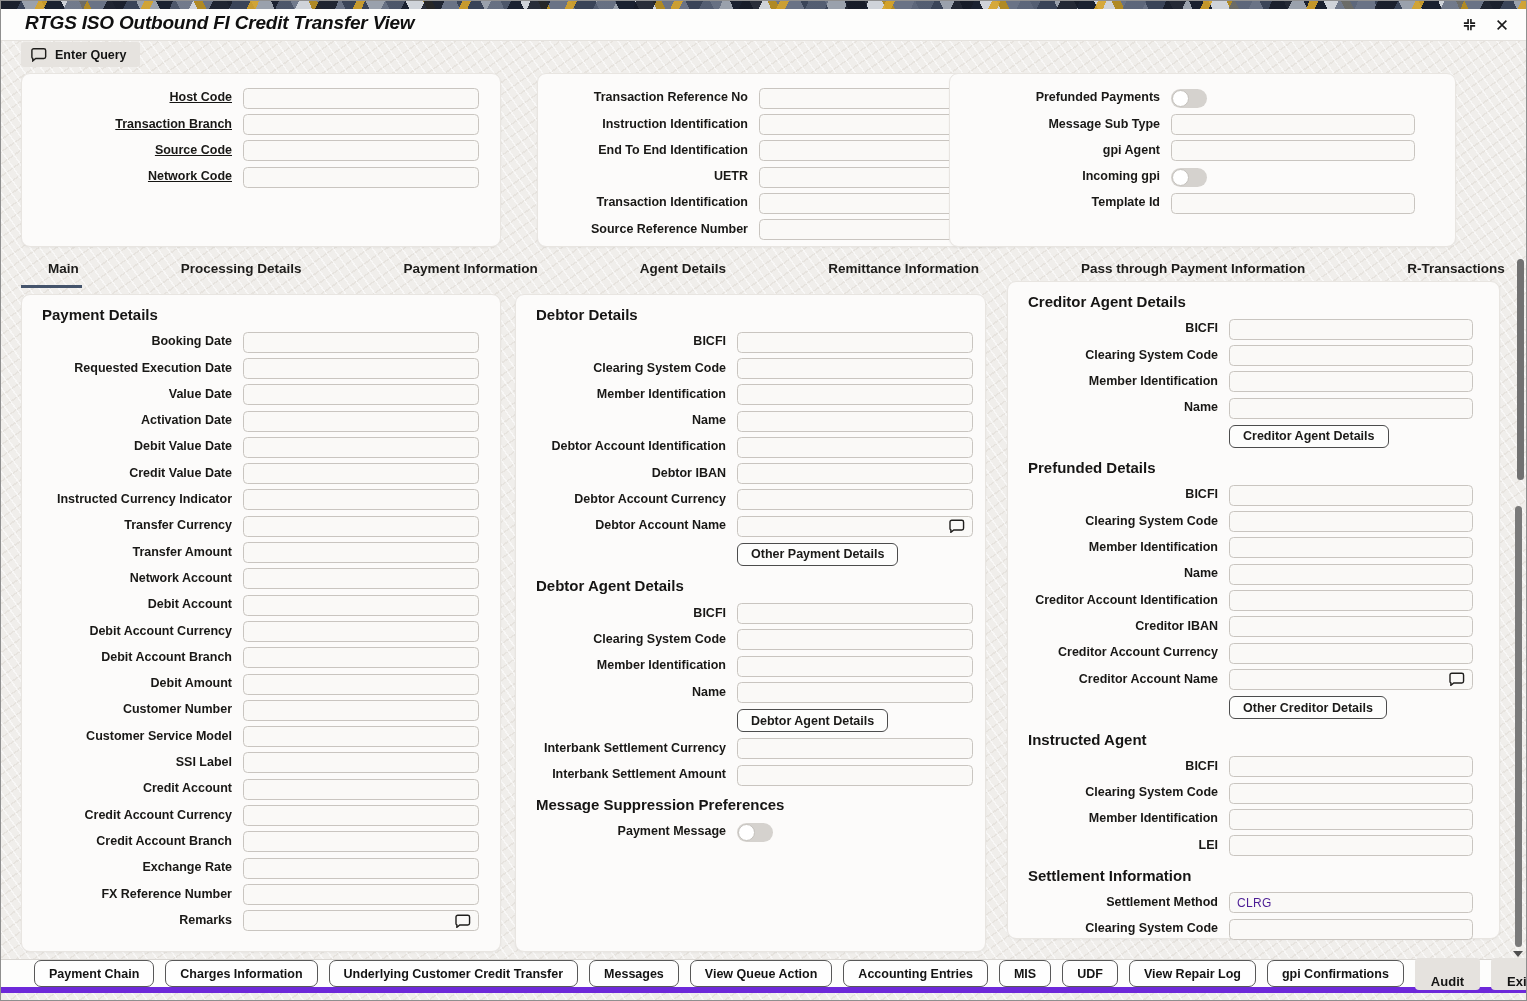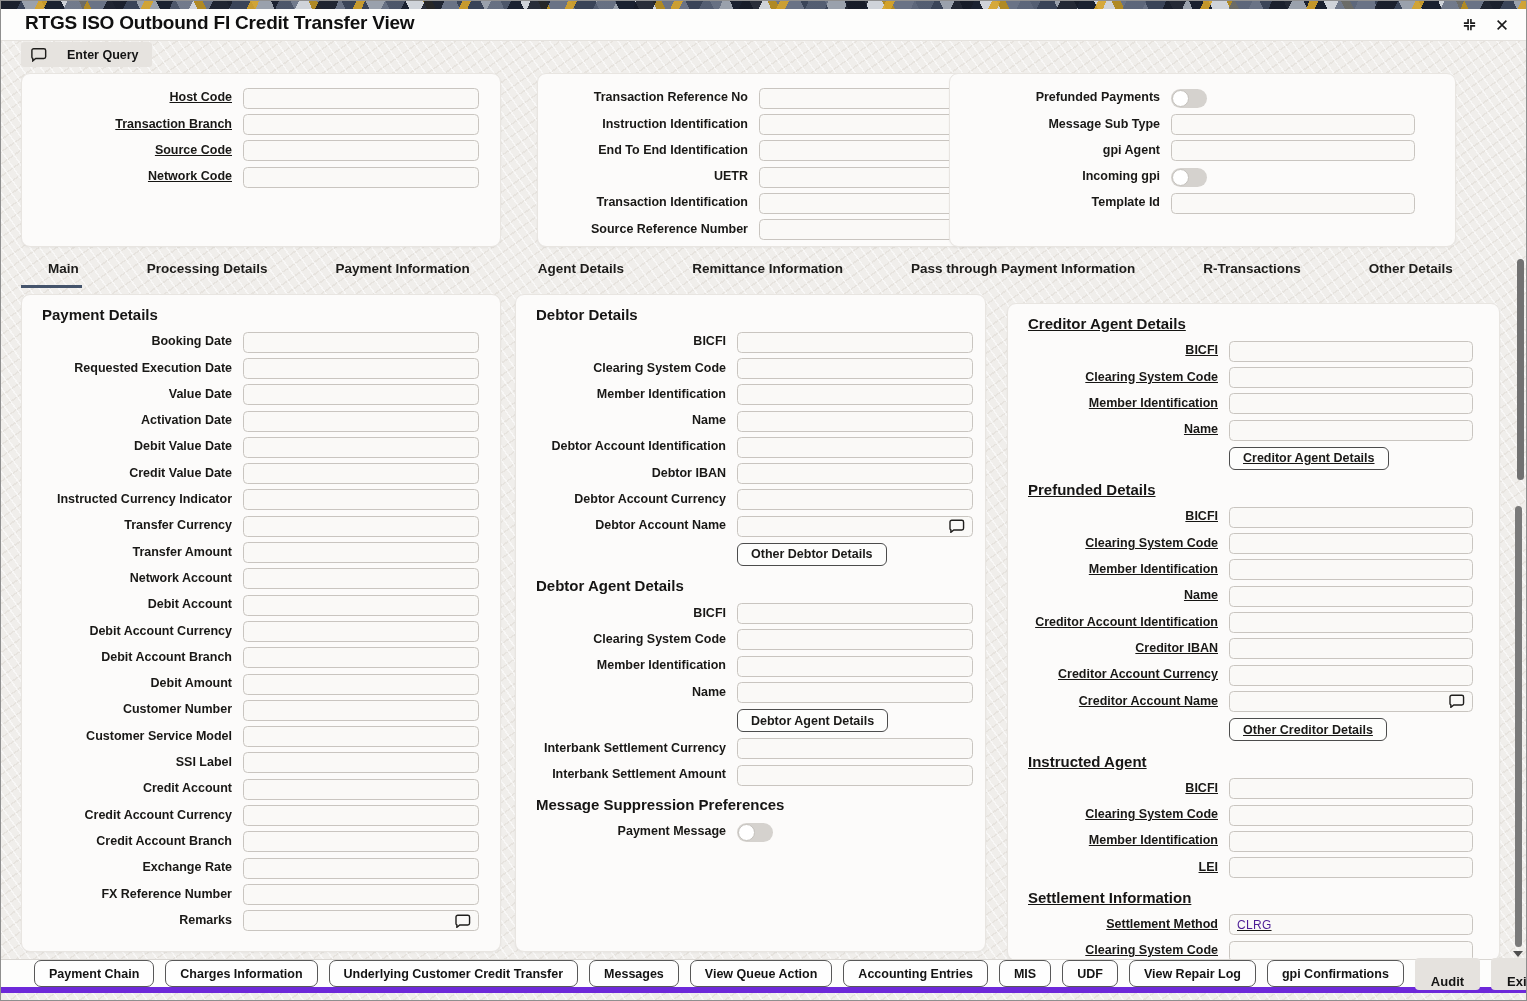--- a/index.html
+++ b/index.html
@@ -12,45 +12,45 @@
       repeating-linear-gradient(55deg, rgba(255,255,255,0.55) 0 1.5px, rgba(255,255,255,0) 1.5px 8px),
       repeating-linear-gradient(-35deg, rgba(219,214,207,0.45) 0 1.5px, rgba(219,214,207,0) 1.5px 10px);
     border:1px solid #8f8f8f;box-sizing:border-box;
   }
   .camo{
     position:absolute;top:0;left:0;right:0;height:8px;
     background-image:
       repeating-linear-gradient(115deg, rgba(23,28,40,.9) 0 18px, transparent 18px 34px, rgba(214,164,42,.9) 34px 42px, transparent 42px 60px, rgba(90,100,120,.8) 60px 78px, transparent 78px 96px),
       repeating-linear-gradient(65deg, #3a4458 0 22px, #9aa1ac 22px 40px, #1a2130 40px 58px, #cfd3d9 58px 74px, #b08a25 74px 82px, #6a7386 82px 104px);
   }
-  .titlebar{position:absolute;top:8px;left:0;right:0;height:31px;background:#fdfdfc;border-bottom:1px solid #e5e2de;}
+  .titlebar{position:absolute;top:8px;left:0;right:0;height:31px;background:#fdfdfc;border-bottom:1px solid #e5e2de;font-style:italic;}
   .titlebar h1{margin:0;position:absolute;left:24px;top:3px;font-size:19px;font-weight:bold;letter-spacing:-.2px;color:#101010;}
   .win-controls{position:absolute;right:16px;top:7px;display:flex;gap:15px;align-items:center;}
   .win-controls .wbtn{width:17px;height:17px;display:flex;align-items:center;justify-content:center;cursor:pointer;background:none;border:none;padding:0;}
   .queryrow{position:absolute;top:41px;left:20px;}
-  .query-btn{display:inline-flex;align-items:center;gap:20px;height:25px;padding:0 13px 0 10px;background:#e6e3df;border:none;border-radius:3px;font-size:12.5px;font-weight:700;color:#141414;cursor:pointer;font-family:inherit;text-align:center;}
+  .query-btn{display:inline-flex;align-items:center;gap:8px;height:25px;padding:0 13px 0 10px;background:#e6e3df;border:none;border-radius:3px;font-size:12.5px;font-weight:700;color:#141414;cursor:pointer;font-family:inherit;text-align:center;}
   .card{position:absolute;background:#fcfbfa;border:1px solid #e8e5e1;border-radius:9px;box-shadow:0 1px 2px rgba(60,55,50,.05);box-sizing:border-box;}
   #panel-left  {left:20px;  top:72px;width:480px;height:174px;padding-top:11px;text-decoration:underline;}
   #panel-mid   {left:536px; top:72px;width:471px;height:174px;padding-top:11px;}
   #panel-right {left:948px;top:72px;width:507px;height:174px;padding-top:11px;}
   #col-payment {left:20px;  top:293px;width:480px;height:658px;padding-top:3px;}
   #col-debtor  {left:514px; top:293px;width:471px;height:658px;padding-top:3px;}
-  #col-creditor{left:1006px;top:302px;width:493px;height:658px;padding-top:3px;text-decoration:underline;}
+  #col-creditor{left:1006px;top:280px;width:493px;height:658px;padding-top:3px;}
   .section-heading{font-size:15px;font-weight:bold;color:#161514;margin:8px 20px 5px 20px;line-height:18px;}
   .row{height:26.3px;display:flex;align-items:center;padding-left:20px;}
   .row.btnrow{height:30px;}
   .flabel{width:190px;flex:none;text-align:right;font-size:12.5px;font-weight:700;color:#191816;padding-right:11px;line-height:1.1;}
   .fbox{width:236px;height:21px;flex:none;background:#faf9f7;border:1px solid #c9c5c0;border-radius:4.5px;box-sizing:border-box;display:flex;align-items:center;padding:0 7px;font-size:13px;color:#22211f;}
   .wide .fbox{width:244px;}
   .fval{font-size:12px;color:#4c1d95;letter-spacing:.3px;}
   .cicon{margin-left:auto;display:flex;align-items:center;}
   .toggle{width:36px;height:19px;flex:none;border-radius:10px;background:#d5d2ce;position:relative;cursor:pointer;}
   .toggle .knob{position:absolute;left:1px;top:1px;width:17px;height:17px;border-radius:50%;background:#ffffff;border:1px solid #c4c1bc;box-sizing:border-box;}
   .inline-btn{height:23px;padding:0 13px;background:#fdfdfc;border:1.5px solid #4c4c4c;border-radius:6px;font-size:12.5px;font-weight:700;color:#1b1a18;cursor:pointer;font-family:inherit;}
-  .tabs{position:absolute;top:255px;left:0;right:0;height:36px;display:flex;gap:68px;padding-left:47px;font-size:13.5px;font-weight:700;color:#1d1c1a;}
+  .tabs{position:absolute;top:255px;left:0;right:0;height:36px;display:flex;gap:102px;padding-left:47px;font-size:13.5px;font-weight:700;color:#1d1c1a;}
   .tab{position:relative;white-space:nowrap;padding-top:4px;line-height:18px;cursor:pointer;}
   .tab.active::after{content:"";position:absolute;left:-27px;right:-3px;top:29px;height:3px;background:#44536b;}
   .footer{position:absolute;left:0;top:958px;width:100%;height:34px;background:#fdfdfc;border-top:1px solid #d9d6d2;border-bottom:6px solid #6d28d9;display:flex;align-items:center;gap:11px;padding:0 20px 0 33px;box-sizing:border-box;}
   .fbtn{height:27px;padding:0 14px;border:1.5px solid #585858;border-radius:7px;background:#fefefe;font-size:12.5px;font-weight:700;color:#141414;cursor:pointer;white-space:nowrap;font-family:inherit;}
   .flatbtn{height:26px;padding:16px 16px;background:#e5e2de;border:none;border-radius:4px;font-size:13px;font-weight:700;color:#141414;cursor:pointer;font-family:inherit;}
   .flatbtn.audit{margin-left:auto;}
   .sb-thumb{position:absolute;background:#717171;border-radius:4px;width:7px;}
   #sb-outer{left:1516px;top:258px;height:221px;}
   #sb-inner{left:1514px;top:505px;height:441px;background:#7a7a7a;}
   .sb-arrow{position:absolute;left:1512px;top:950px;width:0;height:0;border-left:5px solid transparent;border-right:5px solid transparent;border-top:6px solid #4f4f4f;}
@@ -306,21 +306,21 @@
       <div class="fbox">
         <span class="cicon">
           <svg width="16" height="14" viewBox="0 0 18 16" fill="none" stroke="#1f1e1c" stroke-width="1.6">
             <path d="M3.5 1.5 h11 a2 2 0 0 1 2 2 v7 a2 2 0 0 1 -2 2 h-9.2 l-3.3 2.7 v-2.7 a2 2 0 0 1 -1 -2 v-7 a2 2 0 0 1 2 -2 z"></path>
           </svg>
         </span>
       </div>
     </div>
     <div class="row btnrow">
       <div class="flabel"></div>
-      <button class="inline-btn">Other Debtor Details</button>
+      <button class="inline-btn">Other Payment Details</button>
     </div>
     <div class="section-heading">Debtor Agent Details</div>
     <div class="row">
       <label class="flabel">BICFI</label>
       <div class="fbox"></div>
     </div>
     <div class="row">
       <label class="flabel">Clearing System Code</label>
       <div class="fbox"></div>
     </div>

